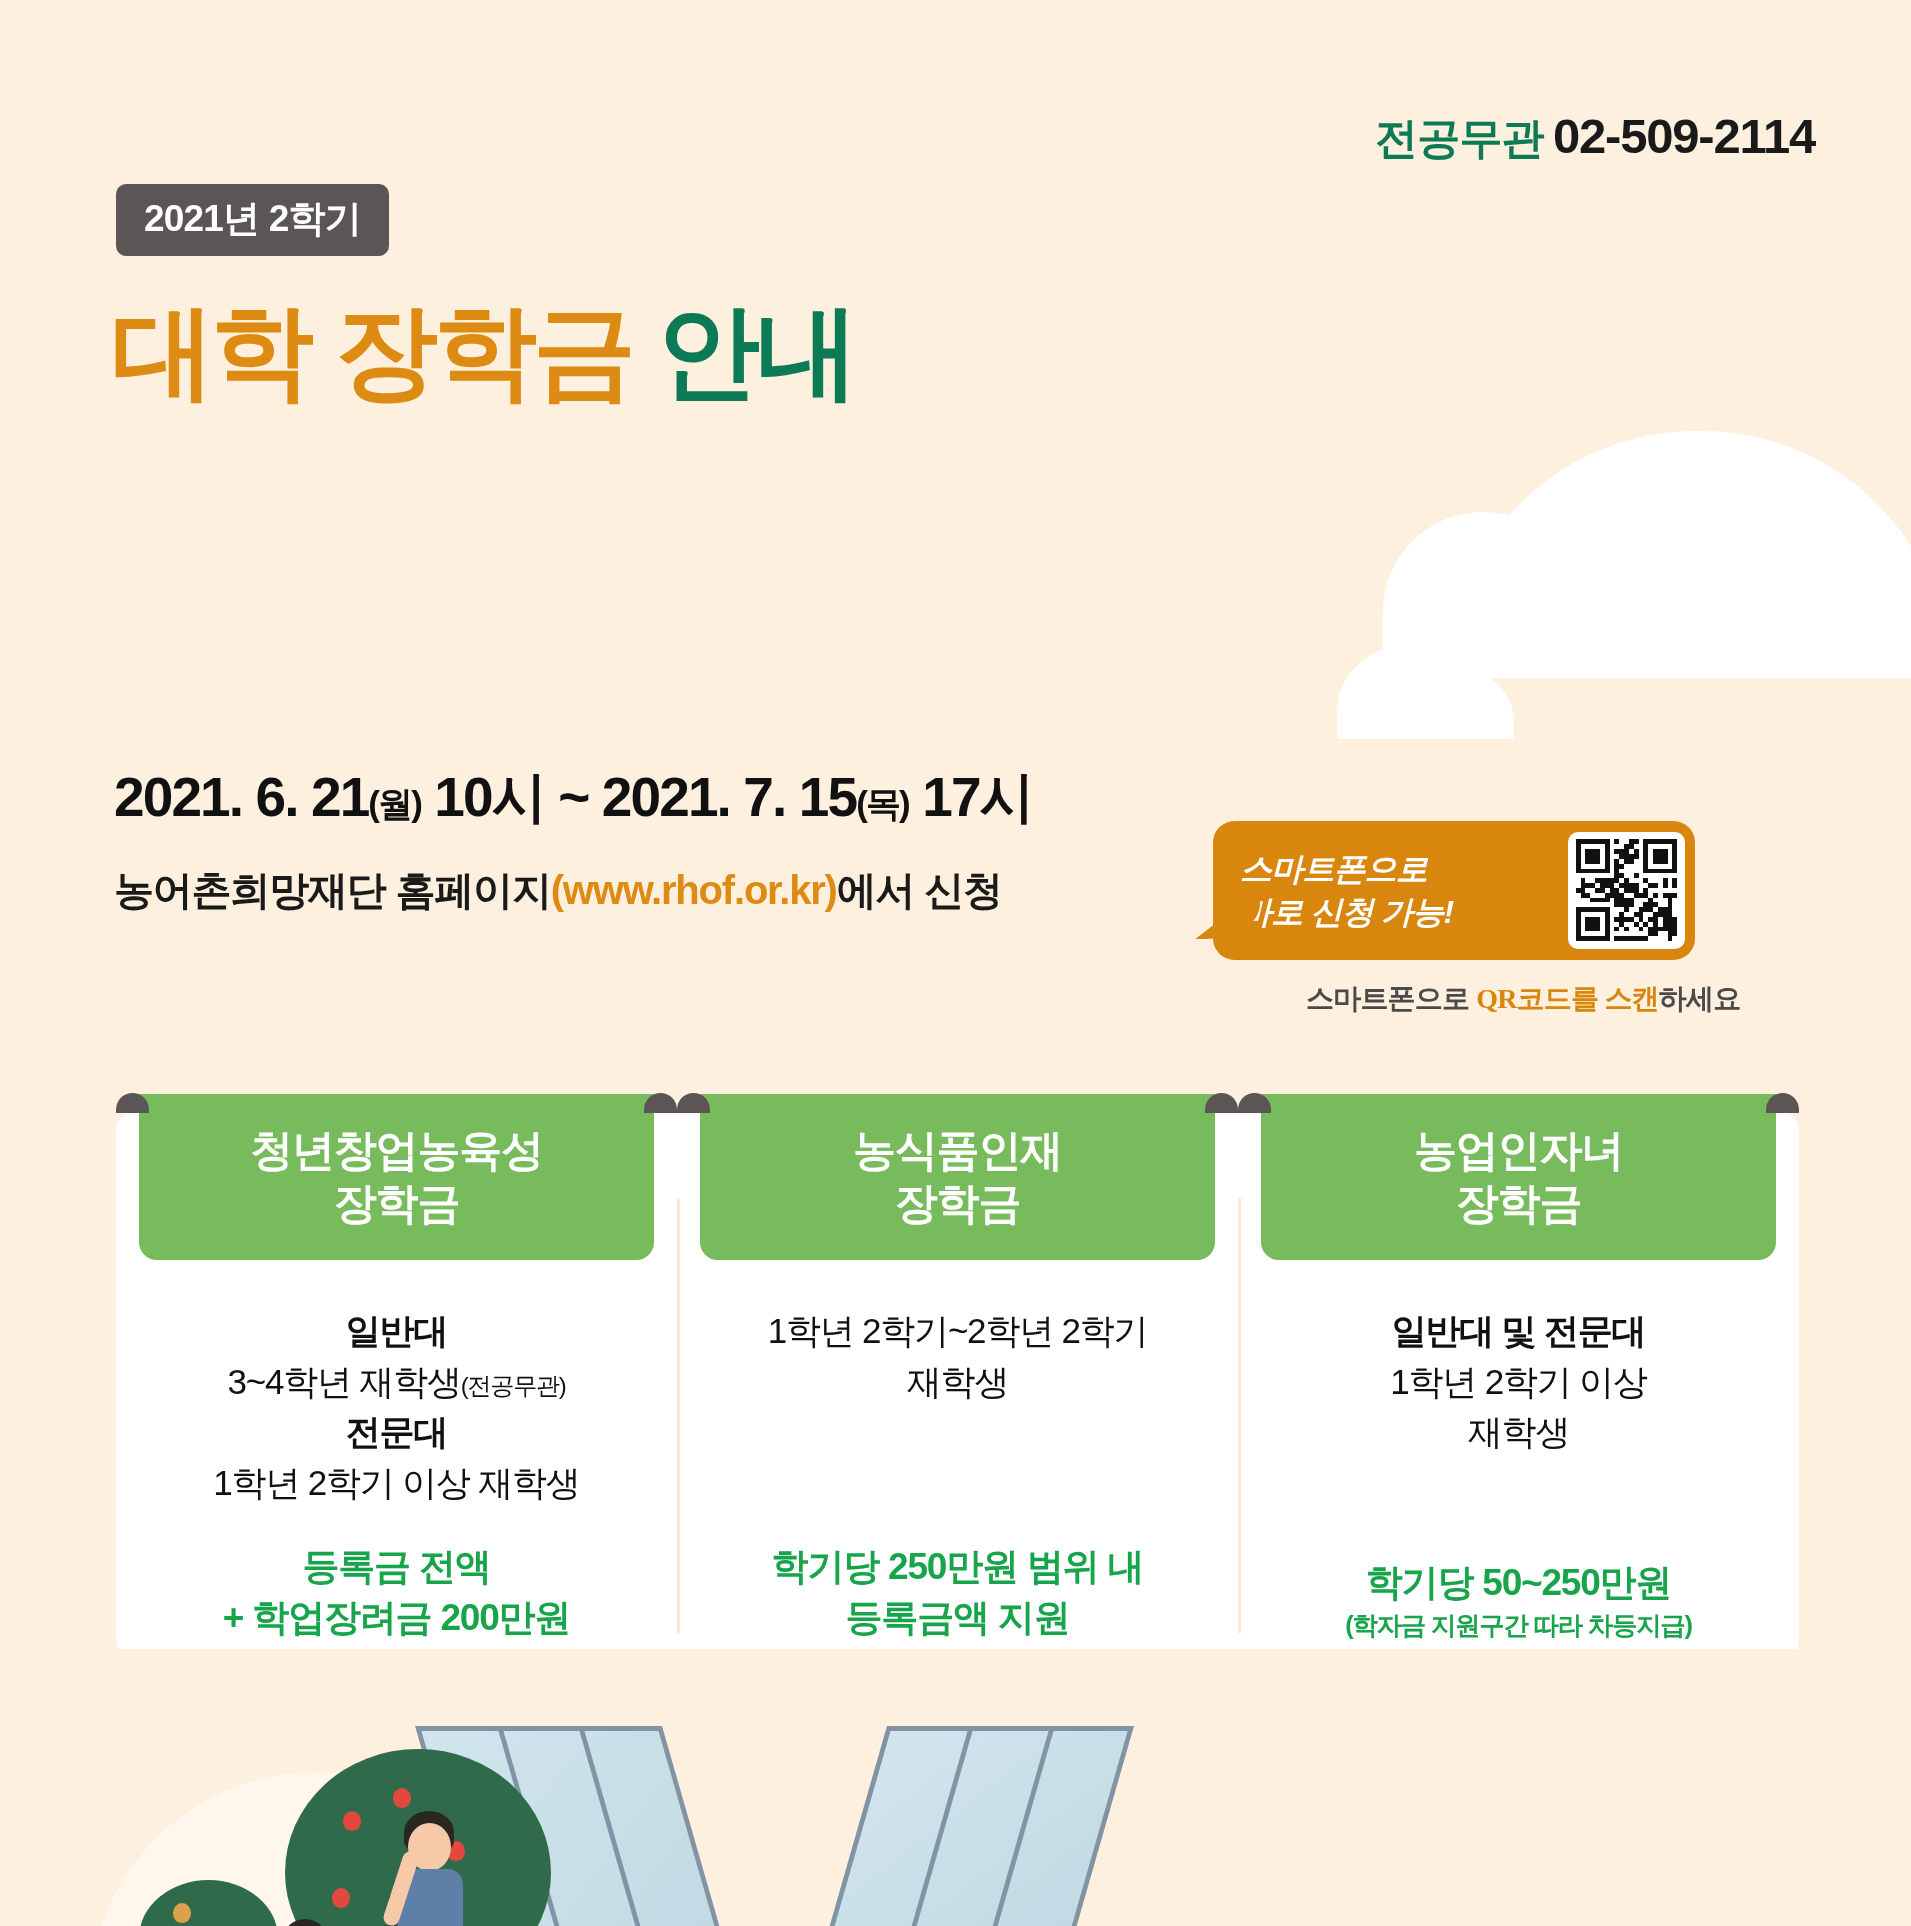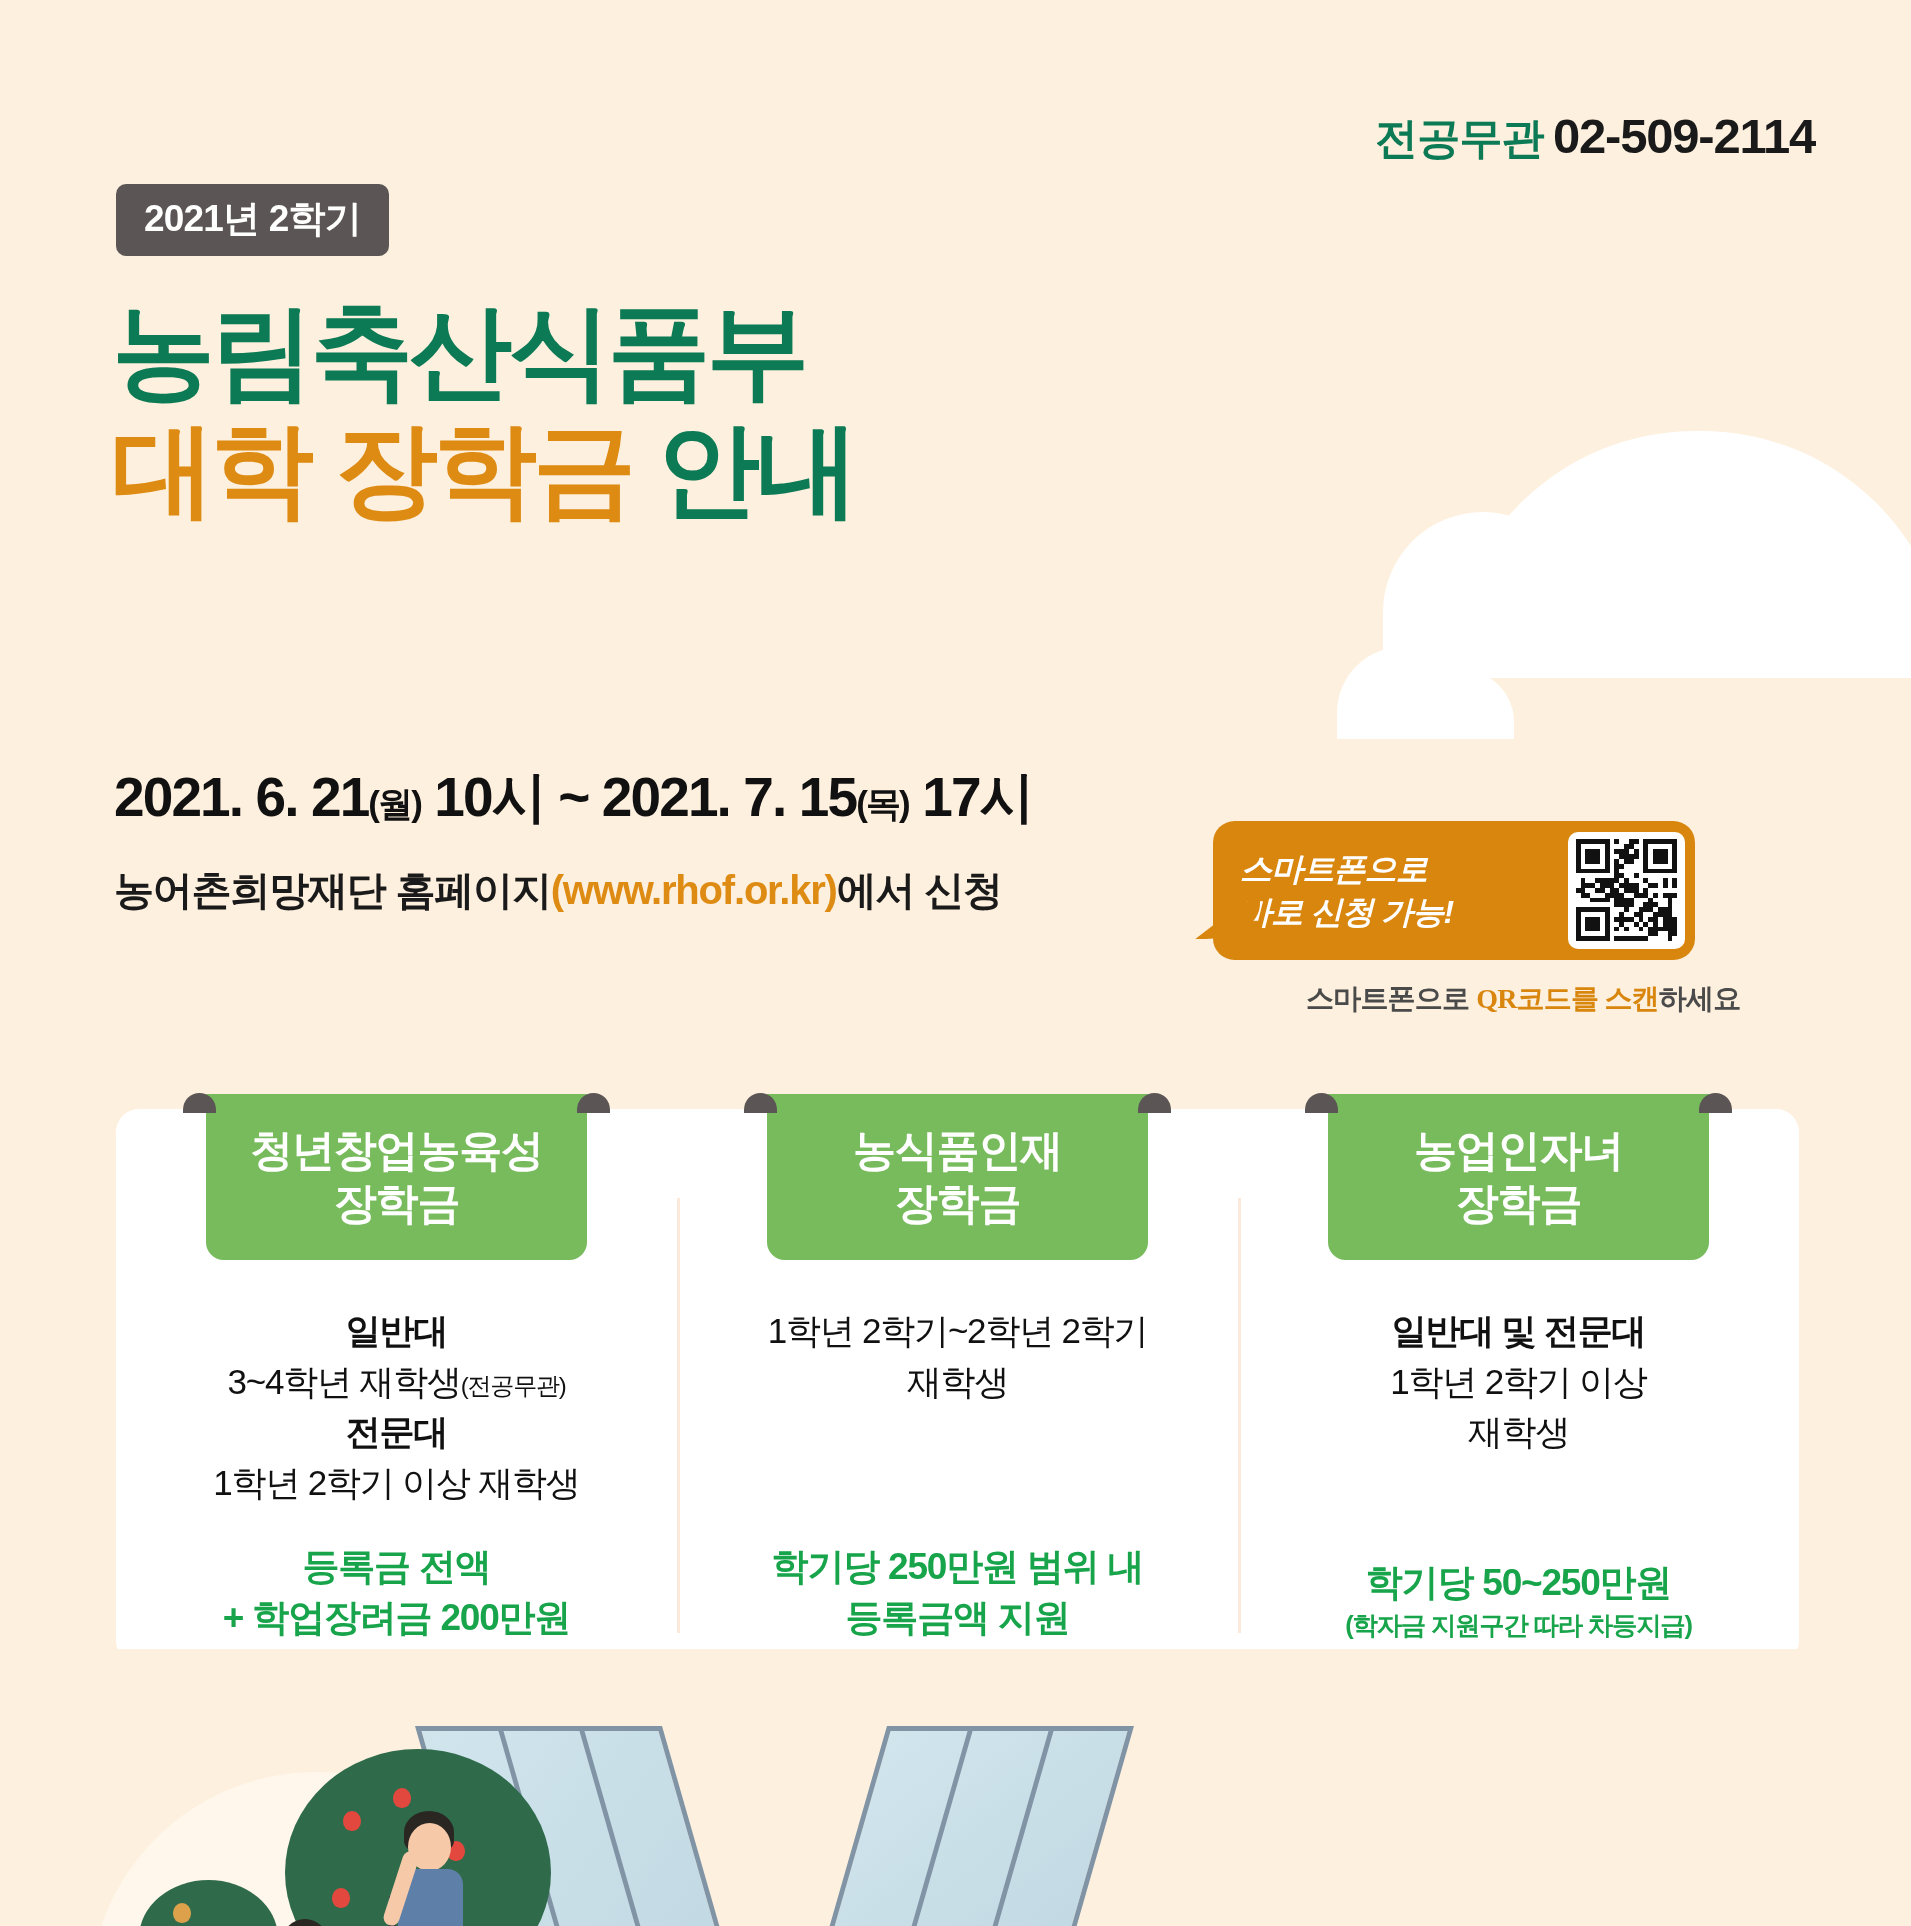--- a/index.html
+++ b/index.html
@@ -117,21 +117,21 @@
     position: relative; flex: 1 1 0;
     display: flex; flex-direction: column; align-items: center;
   }
   .card + .card::before {
     content: ""; position: absolute; left: 0; top: 89px;
     width: 3.1px; height: 435px; background: #fbeadb;
   }
   .card-header {
     position: relative;
     margin-top: -14.6px;
-    width: 381px; height: 166px;
+    width: 515px; height: 166px;
     background: #77bb5d;
     border-bottom-left-radius: 17.7px; border-bottom-right-radius: 17.7px;
     display: flex; flex-direction: column; justify-content: center; align-items: center;
     color: #ffffff; font-size: 43px; font-weight: 800;
     line-height: 1.25; letter-spacing: -1.2px; text-align: center;
     z-index: 3;
   }
   .card-header::before, .card-header::after {
     content: ""; position: absolute; top: -1.5px;
     width: 33px; height: 20px; background: #5b5655;
@@ -193,21 +193,20 @@
   <div class="cloud" style="left:1410px;top:670px;width:104px;height:69px;border-radius:69px 69px 0 0;"></div>
 
   <div class="phone-line">
     <span class="phone-label">전공무관</span>
     <span class="phone-number">02-509-2114</span>
   </div>
 
   <div class="badge">2021년 2학기</div>
 
   <div class="title-block">
-    <div class="title-line t-green">농림축산식품부</div>
     <div class="title-line">
       <span class="t-orange">대학 장학금</span>
       <span class="t-green">안내</span>
     </div>
   </div>
 
   <div class="date-line">
     <span>2021. 6. 21</span><span class="sm">(월)</span>
     <span>10시</span>
     <span>~</span>

